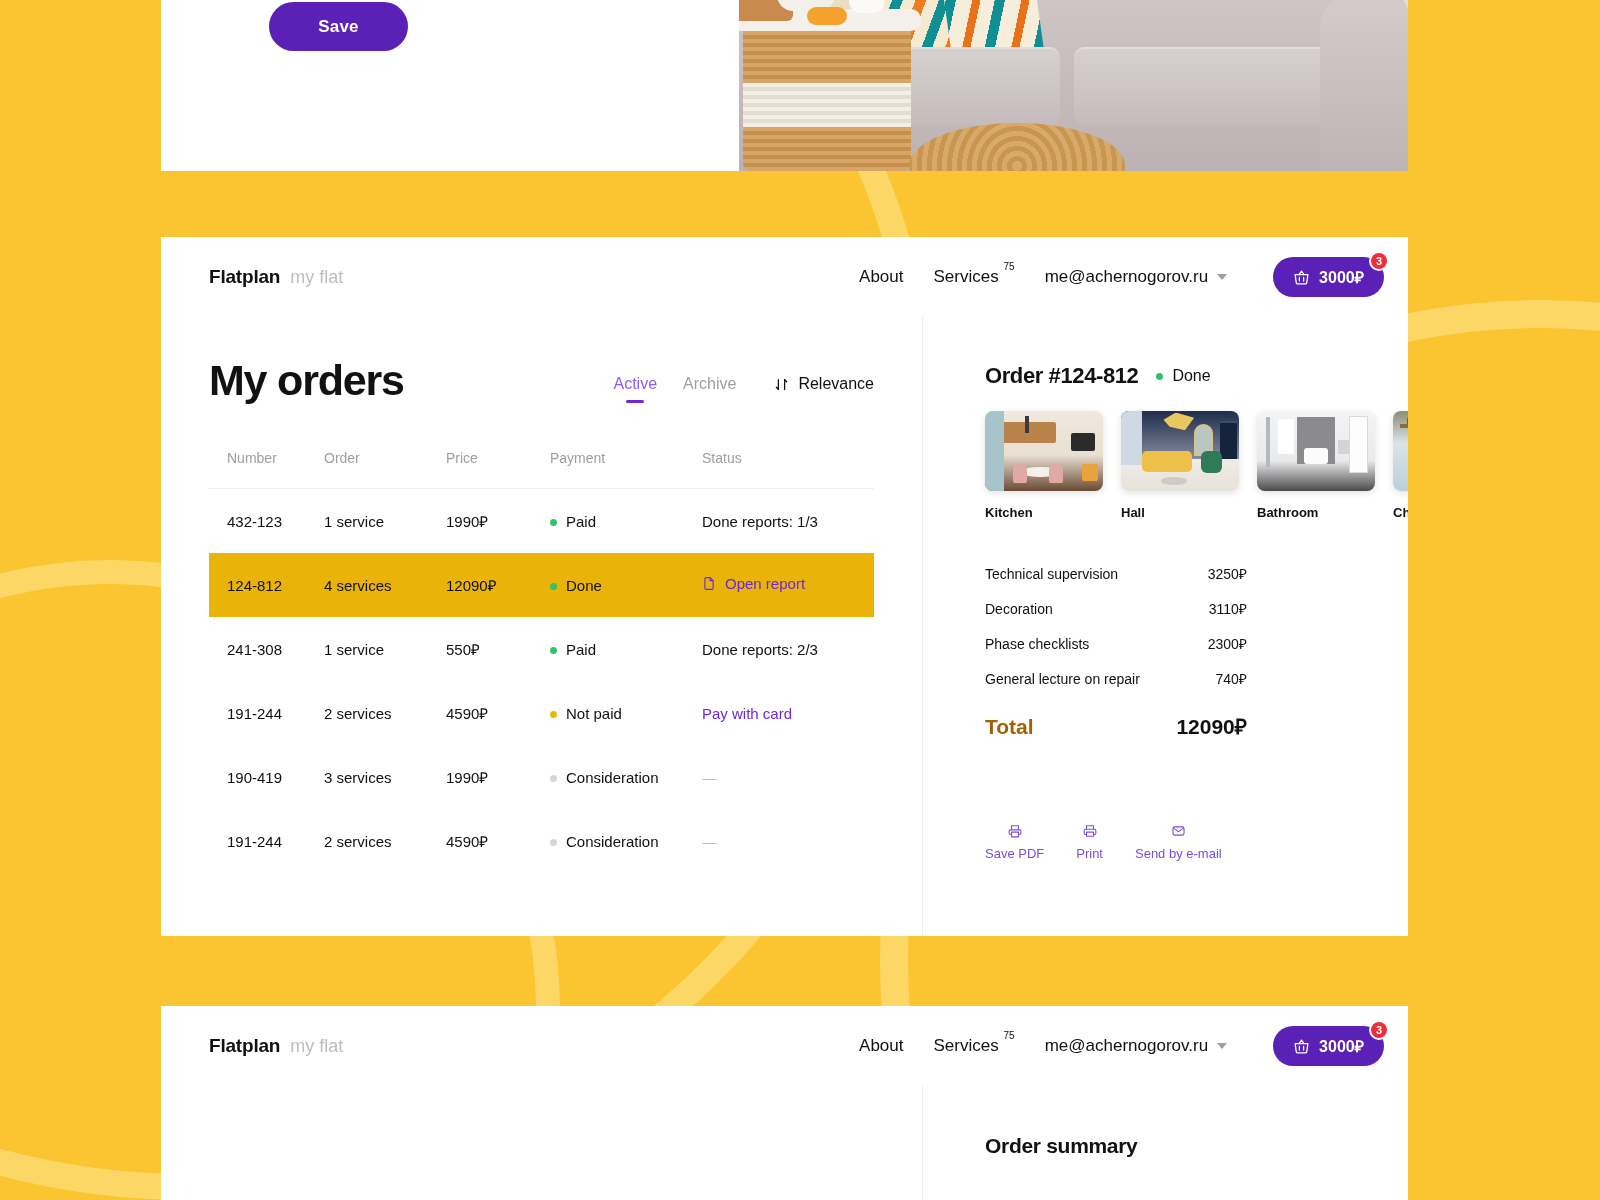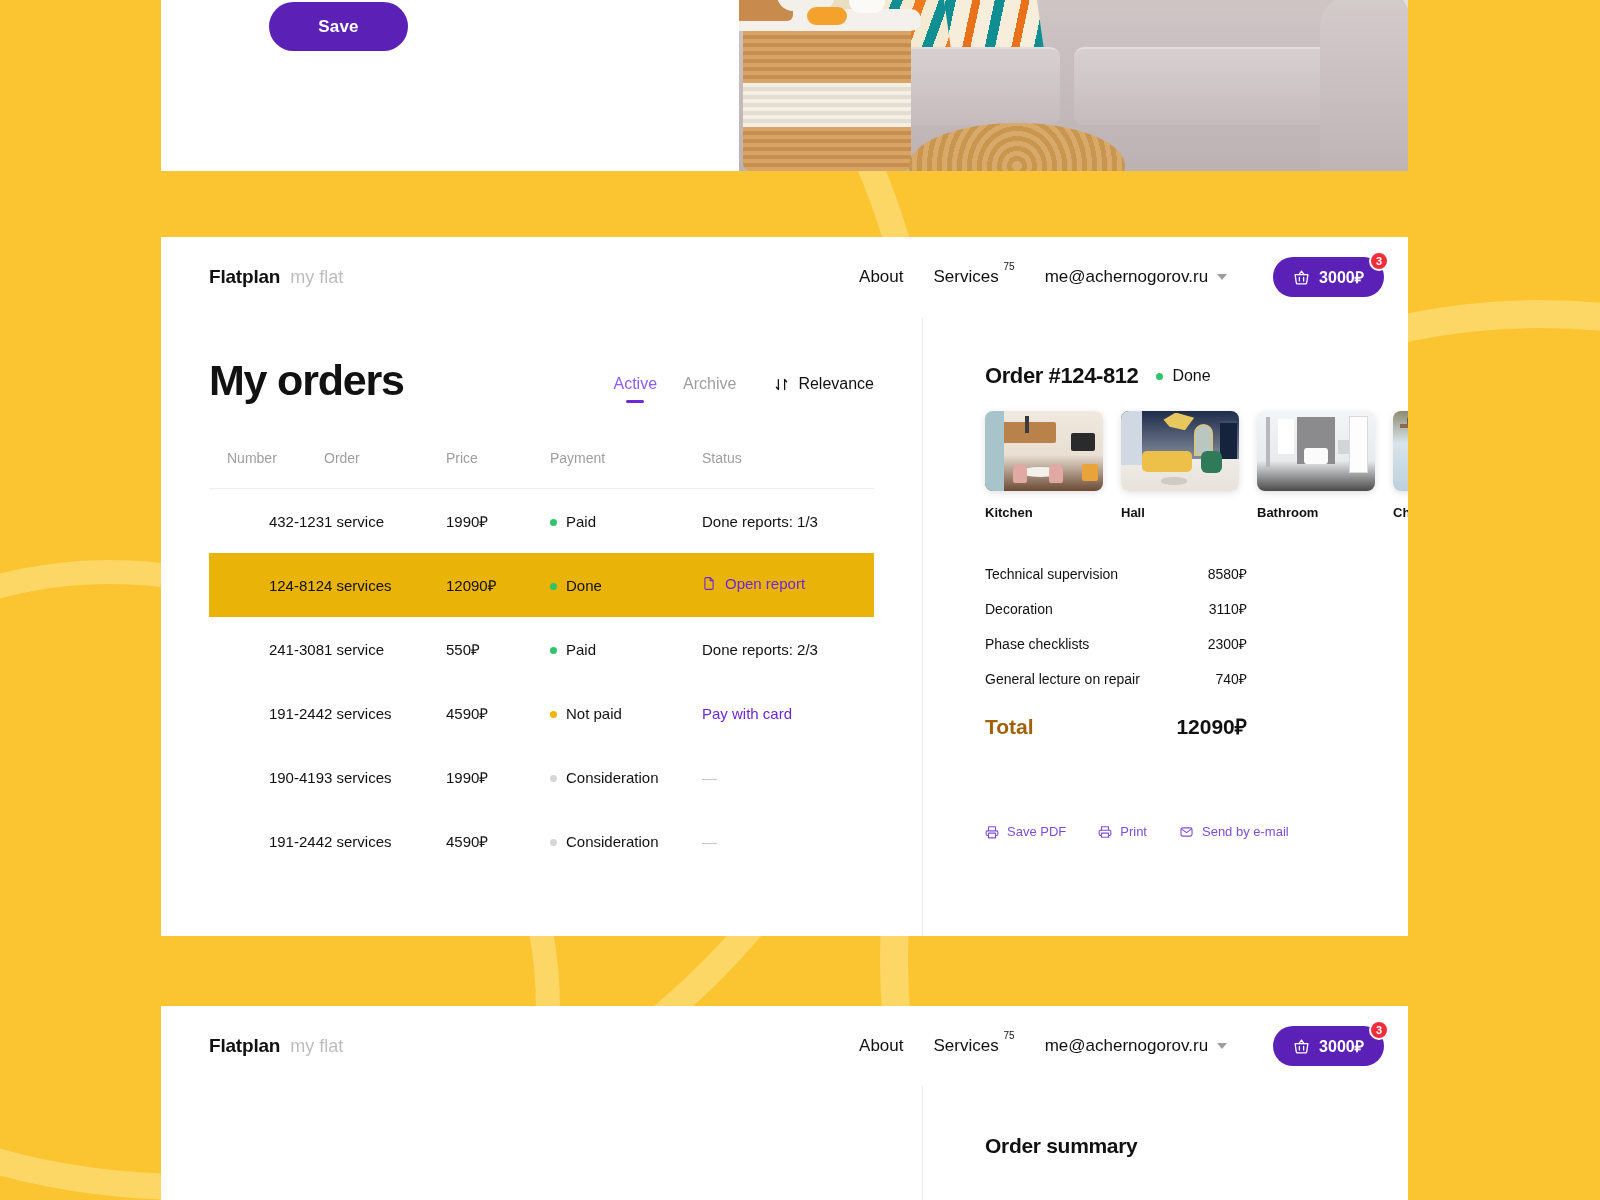--- a/index.html
+++ b/index.html
@@ -206,21 +206,21 @@
   .orders-table { width: 100%; margin-top: 48px; border-collapse: collapse; }
   .orders-table th {
     text-align: left; font-size: 14px; font-weight: normal; color: #9E9E9E;
     padding: 0 0 22px 0;
     border-bottom: 1px solid #EFEFEF;
   }
   .orders-table td {
     font-size: 15px; color: #111; padding: 22px 0; height: 47px; vertical-align: middle;
   }
   .orders-table tr.selected td { background: #eab308; }
-  .col-number { width: 115px; padding-left: 18px !important; text-align: right; }
+  .col-number { width: 115px; padding-left: 18px !important; }
   .col-order  { width: 122px; }
   .col-price  { width: 104px; }
   .col-pay    { width: 152px; }
   .col-status { width: auto; }
   .orders-table th.col-number { padding-left: 18px; }
 
   .dot { display: inline-block; width: 7px; height: 7px; border-radius: 50%; margin-right: 9px; vertical-align: middle; }
   .dot.green { background: #2EC46B; }
   .dot.amber { background: #F5B301; }
   .dot.grey  { background: #D6D6D6; }
@@ -280,21 +280,21 @@
   .bd-row { display: flex; align-items: baseline; margin-bottom: 16px; }
   .bd-name { font-size: 14px; color: #111; }
   .bd-val  { font-size: 14px; color: #111; margin-left: auto; }
   .bd-total { display: flex; align-items: baseline; margin-top: 24px; }
   .bd-total-label { font-size: 21px; font-weight: bold; color: #a16207; }
   .bd-total-val { font-size: 21px; font-weight: bold; color: #111; margin-left: auto; }
 
   .doc-actions { display: flex; align-items: center; gap: 32px; margin-top: 84px; }
   .doc-action {
     display: inline-flex; align-items: center; gap: 8px;
-    font-size: 13px; color: #7C4DDB; cursor: pointer; text-decoration: none;
+    font-size: 13px; color: #7C4DDB; cursor: pointer; text-decoration: none; flex-direction: column;
   }
 
   
   .card-cart {
     left: 161px; top: 1006px;
     width: 1247px; height: 260px;
     display: flex; flex-direction: column;
   }
   .cart-body { flex: 1; display: flex; padding: 0; }
   .cart-left { width: 761px; padding: 48px 48px 0 48px; display: flex; align-items: flex-end; }
@@ -507,21 +507,21 @@
                 <div class="c-jar1"></div>
               </div>
             </div>
             <div class="thumb-label">Chil</div>
           </div>
         </div>
 
       <div class="breakdown" id="price-breakdown">
           <div class="bd-row">
             <span class="bd-name">Technical supervision</span>
-            <span class="bd-val">8580₽</span>
+            <span class="bd-val">3250₽</span>
           </div>
           <div class="bd-row">
             <span class="bd-name">Decoration</span>
             <span class="bd-val">3110₽</span>
           </div>
           <div class="bd-row">
             <span class="bd-name">Phase checklists</span>
             <span class="bd-val">2300₽</span>
           </div>
           <div class="bd-row">

